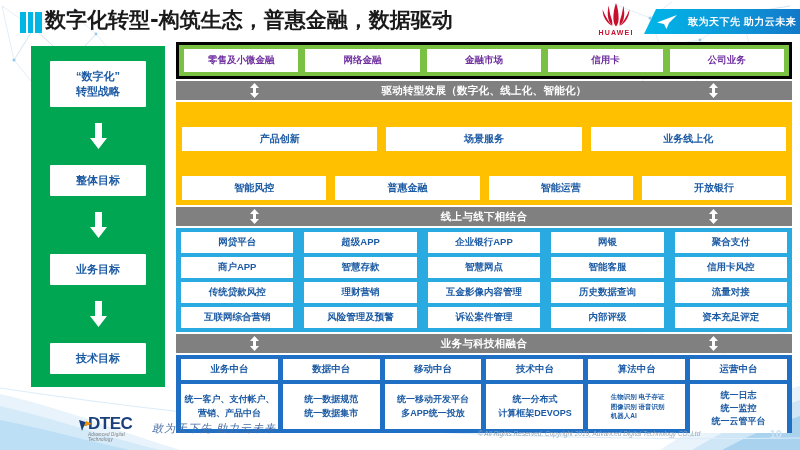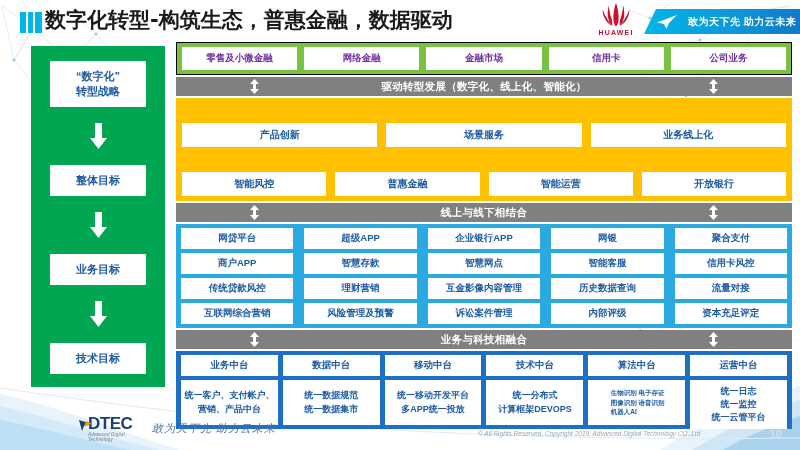--- a/index.html
+++ b/index.html
@@ -62,21 +62,21 @@
     font-size: 11px; font-weight: bold; text-align: center;
     padding: 8px 2px; line-height: 1.35; border-radius: 1px;
   }
   .arrow-down { width: 17px; height: 26px; }
 
   
   .right-stack { position: absolute; left: 176px; top: 0px; width: 616px; }
 
   .green-band {
     background: #7ac143; padding: 4px 5px; display: flex; gap: 7px;
-    border: 1px solid #000000;
+    border: 3px solid #000000;
   }
   .green-band .cell {
     flex: 1; background: #ffffff; text-align: center; color: #7030a0;
     font-size: 9.5px; font-weight: bold; padding: 5px 0;
   }
 
   .gray-bar {
     background: #808080; height: 19px; margin-top: 2px; margin-bottom: 2px;
     display: flex; align-items: center; justify-content: center; position: relative;
   }

